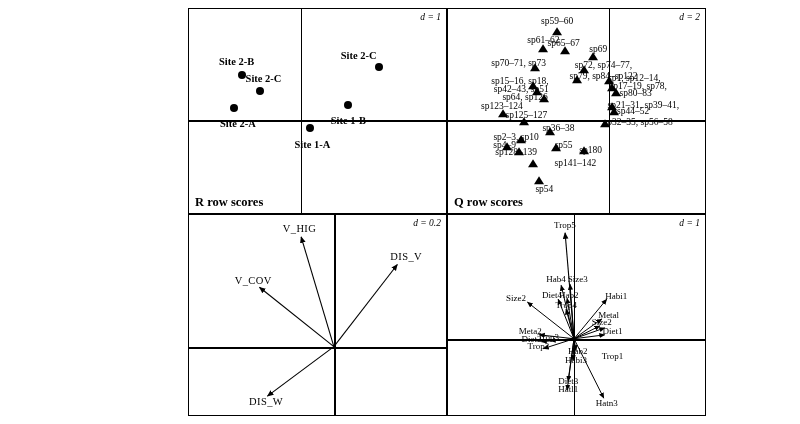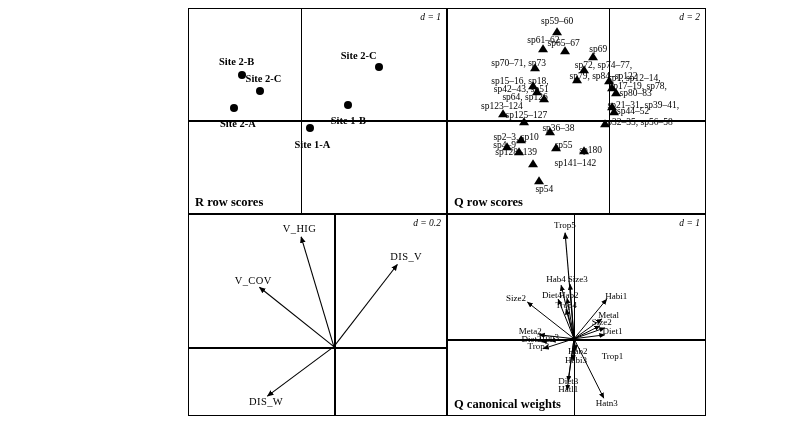--- a/index.html
+++ b/index.html
@@ -128,21 +128,20 @@
     <div class="arrow-lbl big" style="left:43%;top:6.5%;">V_HIG</div>
     <div class="arrow-lbl big" style="left:84.5%;top:20.5%;">DIS_V</div>
     <div class="arrow-lbl big" style="left:25%;top:32.5%;">V_COV</div>
     <div class="arrow-lbl big" style="left:30%;top:93%;">DIS_W</div>
   </div>
 
   <div class="panel" style="left:447px;top:214px;width:259px;height:202px;">
     <div class="axis-v" style="left:49%;"></div>
     <div class="axis-h" style="top:62%;"></div>
     <div class="scale-label">d = 1</div>
-    <div class="panel-title">Q canonical weights</div>
 
     <svg class="arrows" viewBox="0 0 259 202" preserveAspectRatio="none">
       <defs>
         <marker id="ah2" markerWidth="7" markerHeight="7" refX="5.5" refY="2.6" orient="auto">
           <path d="M0,0 L6,2.6 L0,5.2 z" fill="#000"></path>
         </marker>
       </defs>
       <line x1="127" y1="125" x2="118" y2="18" stroke="#000" stroke-width="1.1" marker-end="url(#ah2)"></line>
       <line x1="127" y1="125" x2="114" y2="71" stroke="#000" stroke-width="1" marker-end="url(#ah2)"></line>
       <line x1="127" y1="125" x2="123" y2="70" stroke="#000" stroke-width="1" marker-end="url(#ah2)"></line>

